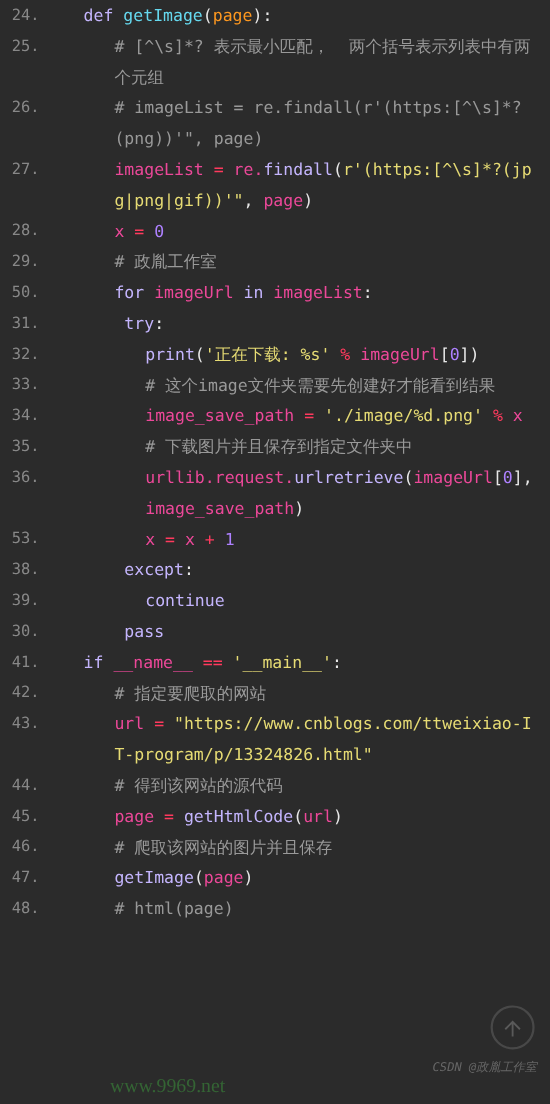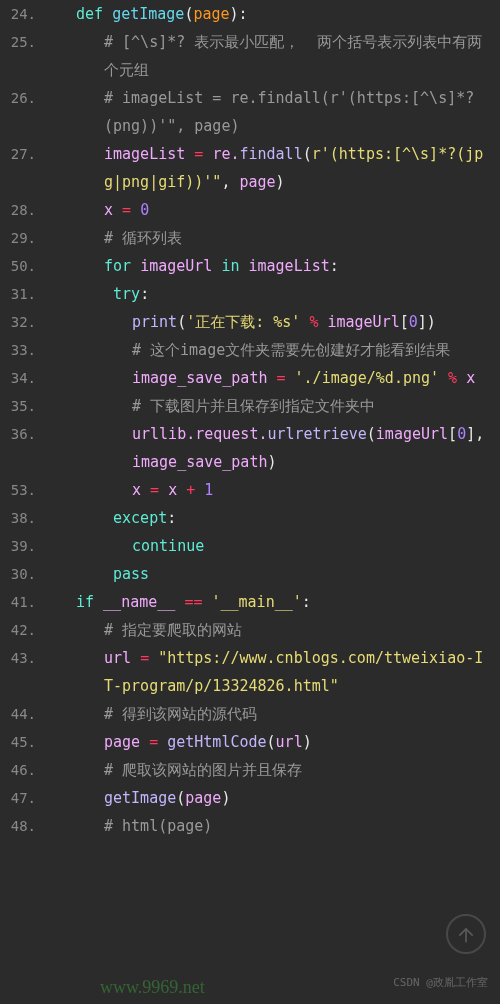--- a/index.html
+++ b/index.html
@@ -35,42 +35,43 @@
       flex-shrink: 0;
       user-select: none;
       font-size: 14px;
     }
     .line-content {
       flex: 1;
       white-space: pre-wrap;
       word-break: break-all;
       padding-right: 8px;
     }
-    .keyword { color: #5eead4; }
+    .keyword { color: #c4b5fd; }
     .def-name { color: #66d9ef; }
     .param { color: #fd971f; }
     .paren { color: #e8e8e8; }
     .comment { color: #999999; }
-    .identifier { color: #f0abfc; }
+    .identifier { color: #ec4899; }
     .func { color: #c4b5fd; }
     .string { color: #e6db74; }
     .number { color: #ae81ff; }
     .operator { color: #ff3a5e; }
     .colon { color: #e8e8e8; }
     .comma { color: #e8e8e8; }
     .brace { color: #e8e8e8; }
     .indent1 { padding-left: 28px; }
     .indent2 { padding-left: 56px; }
     .indent3 { padding-left: 84px; }
     .watermark {
       position: absolute;
-      bottom: 14px;
+      bottom: 26px;
       right: 12px;
       color: #666;
       font-size: 11px;
+      font-style: italic;
     }
     .watermark-url {
       position: absolute;
       bottom: 6px;
       left: 100px;
       color: #3a8a3a;
       font-size: 18px;
       opacity: 0.6;
       font-family: Liberation Serif, serif;
     }
@@ -114,21 +115,21 @@
     <div class="line">
       <div class="line-number">27.</div>
       <div class="line-content indent2"><span class="identifier">imageList </span><span class="operator">= </span><span class="identifier">re</span><span class="identifier">.</span><span class="func">findall</span><span class="paren">(</span><span class="string">r'(https:[^\s]*?(jpg|png|gif))'"</span><span class="comma">, </span><span class="identifier">page</span><span class="paren">)</span></div>
     </div>
     <div class="line">
       <div class="line-number">28.</div>
       <div class="line-content indent2"><span class="identifier">x </span><span class="operator">= </span><span class="number">0</span></div>
     </div>
     <div class="line">
       <div class="line-number">29.</div>
-      <div class="line-content indent2"><span class="comment"># 循环列表</span></div>
+      <div class="line-content indent2"><span class="comment"># 政胤工作室</span></div>
     </div>
     <div class="line">
       <div class="line-number">50.</div>
       <div class="line-content indent2"><span class="keyword">for </span><span class="identifier">imageUrl </span><span class="keyword">in </span><span class="identifier">imageList</span><span class="colon">:</span></div>
     </div>
     <div class="line">
       <div class="line-number">31.</div>
       <div class="line-content indent2"><span> </span><span class="keyword">try</span><span class="colon">:</span></div>
     </div>
     <div class="line">

